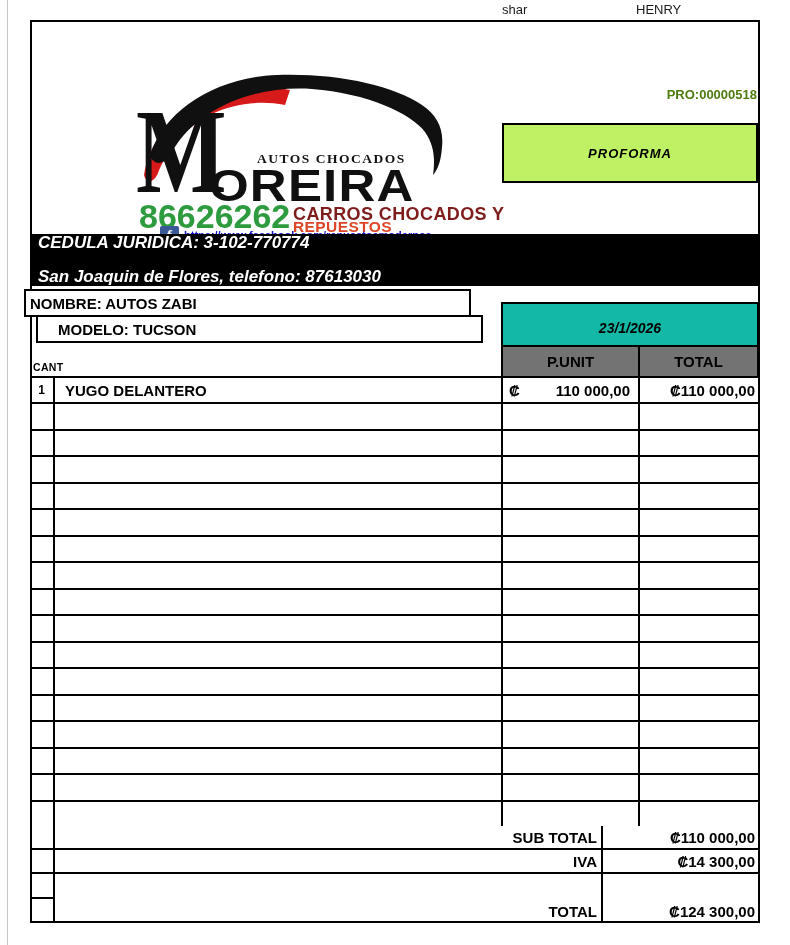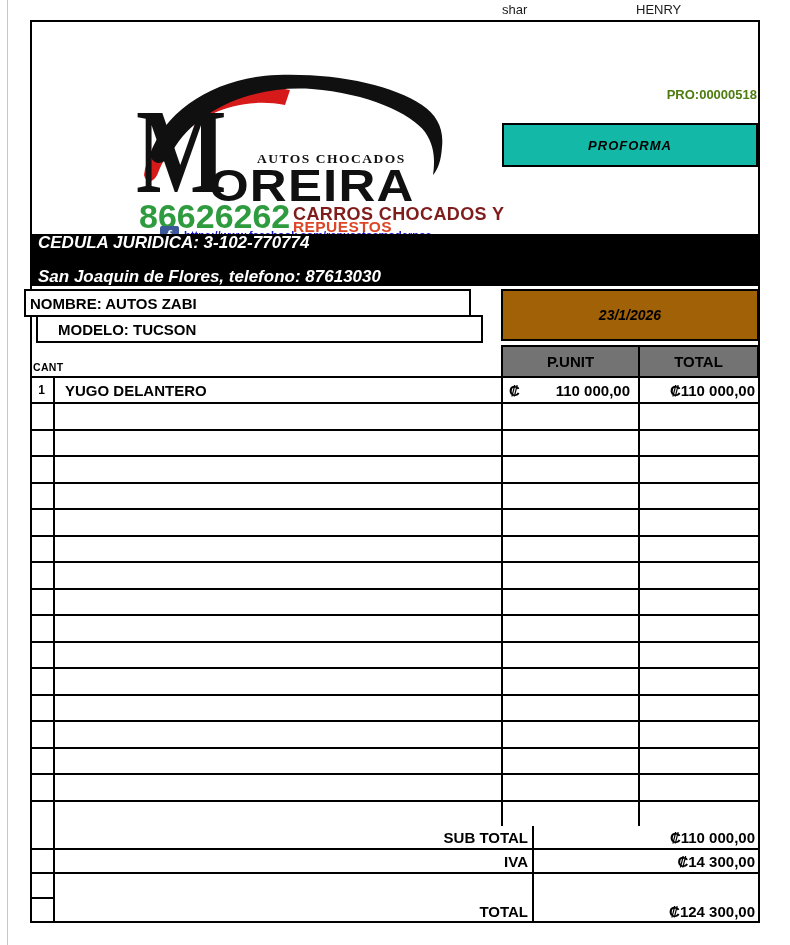--- a/index.html
+++ b/index.html
@@ -35,36 +35,36 @@
   .logo-repuestos{left:261px;top:196px;font-size:15.5px;font-weight:800;color:#DE4527;letter-spacing:.4px;white-space:nowrap}
   .fb-icon{
     left:128px;top:204px;width:19px;height:17px;background:#3B5998;border-radius:2px;
     color:#fff;font-family:"Liberation Serif",serif;font-weight:700;font-size:15px;
     display:flex;align-items:flex-end;justify-content:center;line-height:15px;
   }
   .fb-url{left:152px;top:207px;font-size:11px;font-weight:700;color:#1414CC;white-space:nowrap}
   
   .pro-number{left:500px;top:87px;width:257px;text-align:right;font-size:13px;font-weight:700;color:#4d7c0f}
   .proforma-box{
-    left:502px;top:123px;width:256px;height:44px;border:2px solid #000;background:#14b8a6;
+    left:502px;top:123px;width:256px;height:60px;border:2px solid #000;background:#bef264;
     display:flex;align-items:center;justify-content:center;
     font-size:13px;font-weight:700;font-style:italic;letter-spacing:1px;
   }
   
   .black-bar{
     left:30px;top:234px;width:730px;height:52px;background:#000;color:#fff;
     display:flex;flex-direction:column;justify-content:center;padding-left:8px;gap:10px;
   }
   .black-bar .line{font-size:17px;font-weight:700;font-style:italic;line-height:24px;white-space:nowrap}
   
   .nombre-box{left:24px;top:289px;width:447px;height:28px;border:2px solid #000;background:#fff;
     display:flex;align-items:center;padding-left:4px;font-size:15px;font-weight:700}
   .modelo-box{left:36px;top:315px;width:447px;height:28px;border:2px solid #000;background:#fff;
     display:flex;align-items:center;padding-left:20px;font-size:15px;font-weight:700}
-  .date-box{left:501px;top:289px;width:258px;height:52px;border:2px solid #000;background:#a16207;
+  .date-box{left:501px;top:302px;width:258px;height:52px;border:2px solid #000;background:#14b8a6;
     display:flex;align-items:center;justify-content:center;font-size:14px;font-weight:700;font-style:italic}
   
   .cant-label{left:33px;top:361px;font-size:10.5px;font-weight:700;letter-spacing:.3px}
   .col-head{border:2px solid #000;background:#737373;display:flex;align-items:center;justify-content:center;
     font-size:15px;font-weight:700}
   .punit-head{left:501px;top:345px;width:139px;height:33px}
   .total-head{left:638px;top:345px;width:121px;height:33px}
   .grid{left:30px;top:376px;width:729px;height:450px;display:flex;flex-direction:column;border-top:2px solid #000}
   .grow{flex:1;display:flex;border-bottom:2px solid #000;box-sizing:border-box}
   .grow:last-child{border-bottom:none}
@@ -75,21 +75,21 @@
   
   .totals{left:30px;top:826px;width:729px;height:96px;display:flex;flex-direction:column;border-bottom:0}
   .t-row{display:flex;box-sizing:border-box;border-bottom:2px solid #000}
   .t-row.sub{height:24px}
   .t-row.iva{height:24px}
   .t-row.big{height:48px;border-bottom:none}
   .t-cant{width:25px;border-right:2px solid #000;box-sizing:border-box}
   .t-cant-stack{width:25px;border-right:2px solid #000;box-sizing:border-box;display:flex;flex-direction:column}
   .t-cant-stack .mini{flex:1;border-bottom:2px solid #000;box-sizing:border-box}
   .t-cant-stack .mini:last-child{border-bottom:none}
-  .t-label{width:479px;border-right:2px solid #000;box-sizing:border-box;display:flex;align-items:center;justify-content:flex-end;padding-right:4px;font-size:15px;font-weight:700}
+  .t-label{width:548px;border-right:2px solid #000;box-sizing:border-box;display:flex;align-items:center;justify-content:flex-end;padding-right:4px;font-size:15px;font-weight:700}
   .t-value{flex:1;display:flex;align-items:center;justify-content:flex-end;padding-right:4px;font-size:15px;font-weight:700}
   .t-row.big .t-label,.t-row.big .t-value{align-items:flex-end;padding-bottom:2px}
 </style>
 </head>
 <body>
 
 <div class="abs edge-line"></div>
 
 <div class="abs note note-left">shar</div>
 <div class="abs note note-right">HENRY</div>

